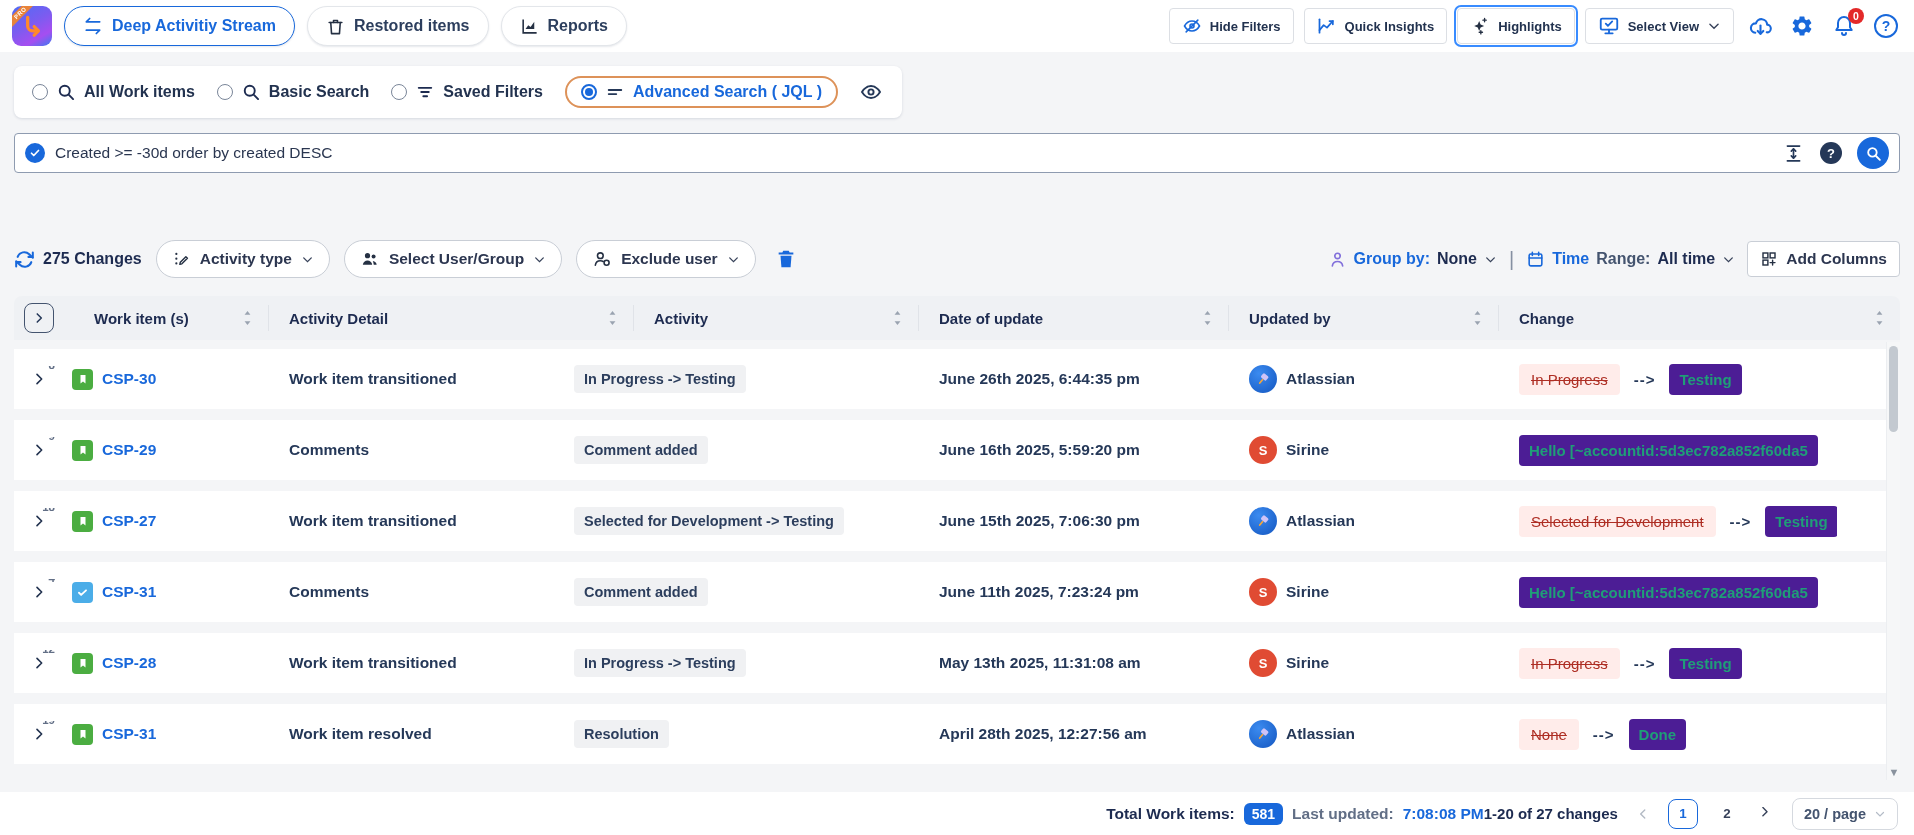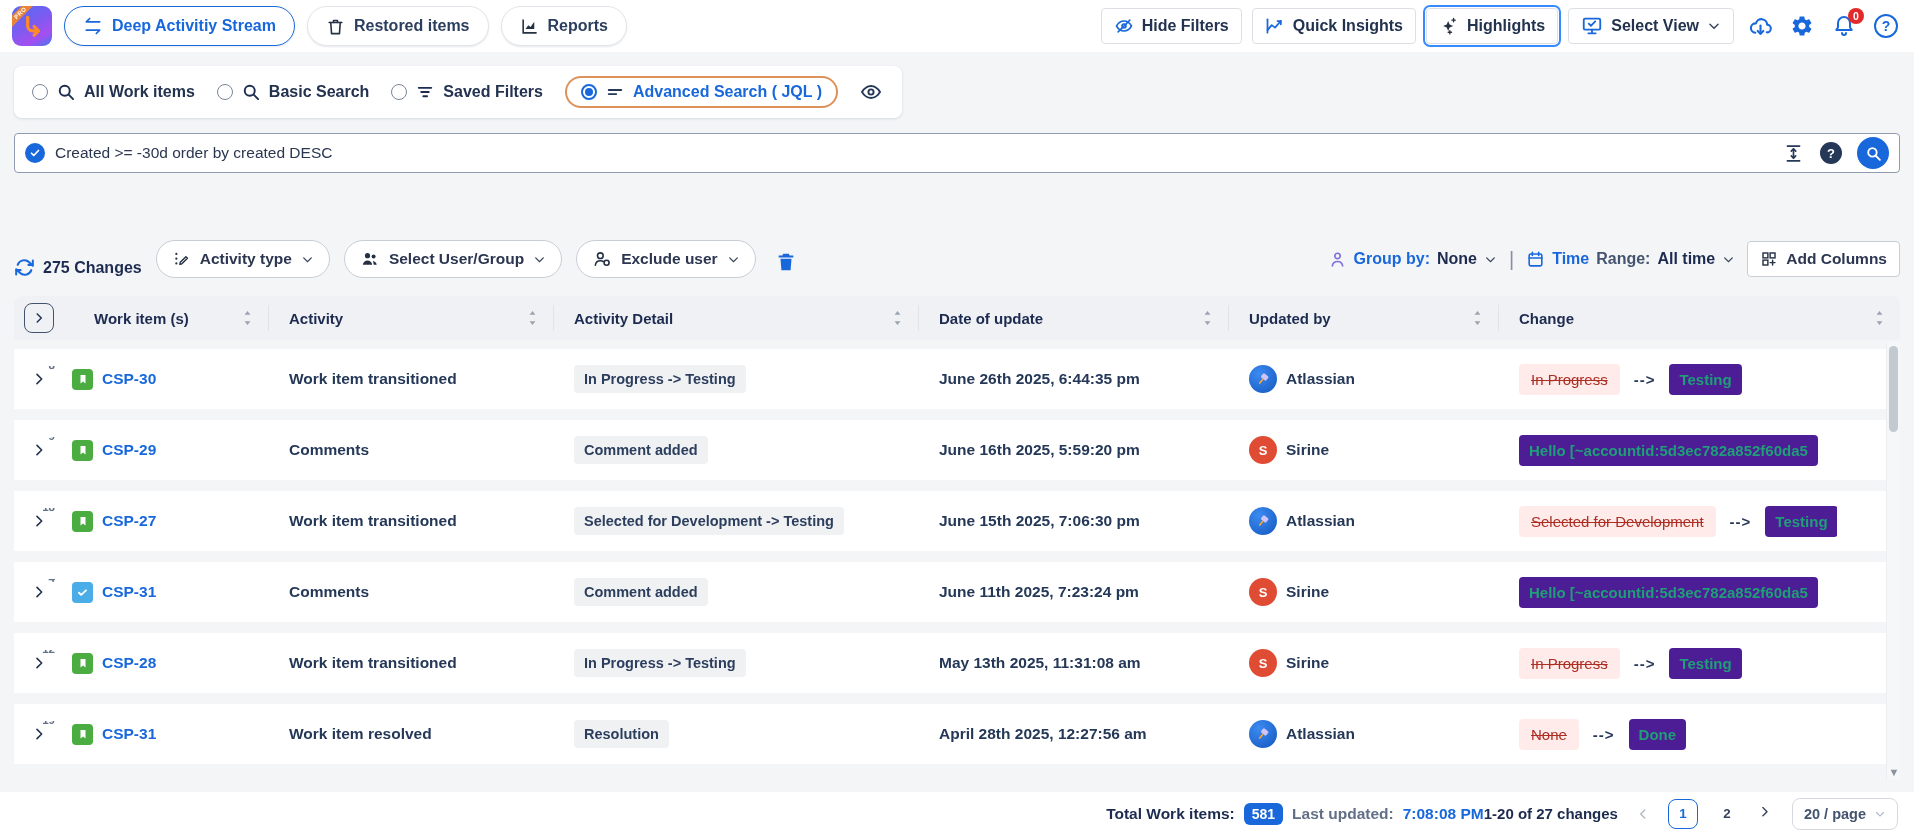--- a/index.html
+++ b/index.html
@@ -17,21 +17,21 @@
   .topbar { height:52px; background:#fff; display:flex; align-items:center; justify-content:space-between; padding:0 12px; }
   .tb-left { display:flex; align-items:center; gap:12px; }
   .logo { width:40px; height:40px; border-radius:9px; position:relative;
     background:linear-gradient(150deg,#4f6df5 0%,#7b5cf0 45%,#a54ef0 75%,#3d7bf0 100%);
     display:flex; align-items:center; justify-content:center; overflow:hidden; }
   .logo .ribbon { position:absolute; top:3px; left:-9px; transform:rotate(-45deg); background:#e8833a; color:#fff; font-size:6px; font-weight:bold; padding:1px 10px; letter-spacing:.5px; }
   .pill { height:40px; border-radius:20px; background:#fff; display:flex; align-items:center; gap:9px; padding:0 18px;
     border:1px solid #e3e6ea; box-shadow:0 1px 2px rgba(9,30,66,.10); font-size:16px; font-weight:700; color:#2c3e5d; }
   .pill.primary { border:1px solid #1868db; color:#1868db; }
   .tb-right { display:flex; align-items:center; gap:10px; }
-  .tbtn { height:36px; border:1px solid #dcdfe4; border-radius:4px; background:#fff; display:flex; align-items:center; gap:8px; padding:0 12px; font-size:16px; font-weight:600; color:#22324f; }
+  .tbtn { height:36px; border:1px solid #dcdfe4; border-radius:4px; background:#fff; display:flex; align-items:center; gap:8px; padding:0 12px; font-size:13px; font-weight:600; color:#22324f; }
   .tbtn.focused { outline:2px solid #388bff; outline-offset:1px; border-radius:4px; }
   .iconbtn { width:32px; height:32px; display:flex; align-items:center; justify-content:center; position:relative; }
   .bell-badge { position:absolute; top:-2px; right:-4px; background:#e32929; color:#fff; font-size:10.5px; font-weight:bold; min-width:16px; height:16px; border-radius:8px; display:flex; align-items:center; justify-content:center; padding:0 3px; }
   .qmark { width:24px; height:24px; border-radius:50%; border:2.2px solid #1868db; color:#1868db; font-weight:bold; font-size:14px; display:flex; align-items:center; justify-content:center; }
 
   
   .search-card { margin:14px 0 0 14px; width:fit-content; height:52px; background:#fff; border-radius:8px;
     box-shadow:0 1px 3px rgba(9,30,66,.13); display:flex; align-items:center; gap:20px; padding:0 18px; }
   .smode { display:flex; align-items:center; gap:8px; font-size:16px; font-weight:600; color:#22324f; cursor:pointer; }
   .smode .radio { width:16px; height:16px; border-radius:50%; border:1.6px solid #7a8699; background:#fff; }
@@ -43,21 +43,21 @@
   .jql { margin:15px 14px 0; height:40px; background:#fff; border:1.5px solid #8e9bb0; border-radius:4px;
     display:flex; align-items:center; padding:0 10px; gap:10px; }
   .jql-check { width:20px; height:20px; border-radius:50%; background:#1868db; display:flex; align-items:center; justify-content:center; flex-shrink:0; }
   .jql-text { flex:1; font-size:15.5px; color:#2a3650; }
   .jql-right { display:flex; align-items:center; gap:14px; }
   .qmark-dark { width:22px; height:22px; border-radius:50%; background:#253858; color:#fff; font-weight:bold; font-size:13px; display:flex; align-items:center; justify-content:center; }
   .jql-search { width:32px; height:32px; border-radius:50%; background:#1868db; display:flex; align-items:center; justify-content:center; }
 
   
   .filters { margin:64px 14px 0; height:44px; display:flex; align-items:center; justify-content:space-between; }
-  .f-left { display:flex; align-items:flex-end; gap:14px; }
+  .f-left { display:flex; align-items:center; gap:14px; }
   .changes { display:flex; align-items:center; gap:8px; font-size:16px; font-weight:700; color:#1d2b50; }
   .fdrop { height:38px; border-radius:19px; border:1px solid #c9ced6; background:#fff; display:flex; align-items:center; gap:9px; padding:0 15px; font-size:15.5px; font-weight:600; color:#2c3650; }
   .f-right { display:flex; align-items:center; gap:12px; font-size:16px; }
   .grp { display:flex; align-items:center; gap:7px; font-weight:700; }
   .grp .lbl-blue { color:#1868db; }
   .grp .lbl-dark { color:#1d2b50; }
   .grp .lbl-mid { color:#44546f; font-weight:600; }
   .vsep { color:#8590a2; font-size:20px; font-weight:300; }
   .addcols { height:36px; border:1px solid #c9ced6; border-radius:4px; background:#fff; display:flex; align-items:center; gap:8px; padding:0 12px; font-size:15.5px; font-weight:600; color:#2c3650; }
 
@@ -429,31 +429,31 @@
 
   <div class="hcell col-0">
         <span class="hlabel">Work item (s)</span>
         <span>
           <svg width="13" height="18" viewBox="0 0 24 34" fill="#9aa3b0">
             <path d="M12 4l5.5 7h-11z"></path>
             <path d="M12 30l-5.5-7h11z"></path>
           </svg>
         </span>
       </div>
-      <div class="hcell col-1">
-        <span class="hlabel">Activity</span>
+      <div class="hcell col-2">
+        <span class="hlabel">Activity Detail</span>
         <span>
           <svg width="13" height="18" viewBox="0 0 24 34" fill="#9aa3b0">
             <path d="M12 4l5.5 7h-11z"></path>
             <path d="M12 30l-5.5-7h11z"></path>
           </svg>
         </span>
       </div>
-      <div class="hcell col-2">
-        <span class="hlabel">Activity Detail</span>
+      <div class="hcell col-1">
+        <span class="hlabel">Activity</span>
         <span>
           <svg width="13" height="18" viewBox="0 0 24 34" fill="#9aa3b0">
             <path d="M12 4l5.5 7h-11z"></path>
             <path d="M12 30l-5.5-7h11z"></path>
           </svg>
         </span>
       </div>
       <div class="hcell col-3">
         <span class="hlabel">Date of update</span>
         <span>

